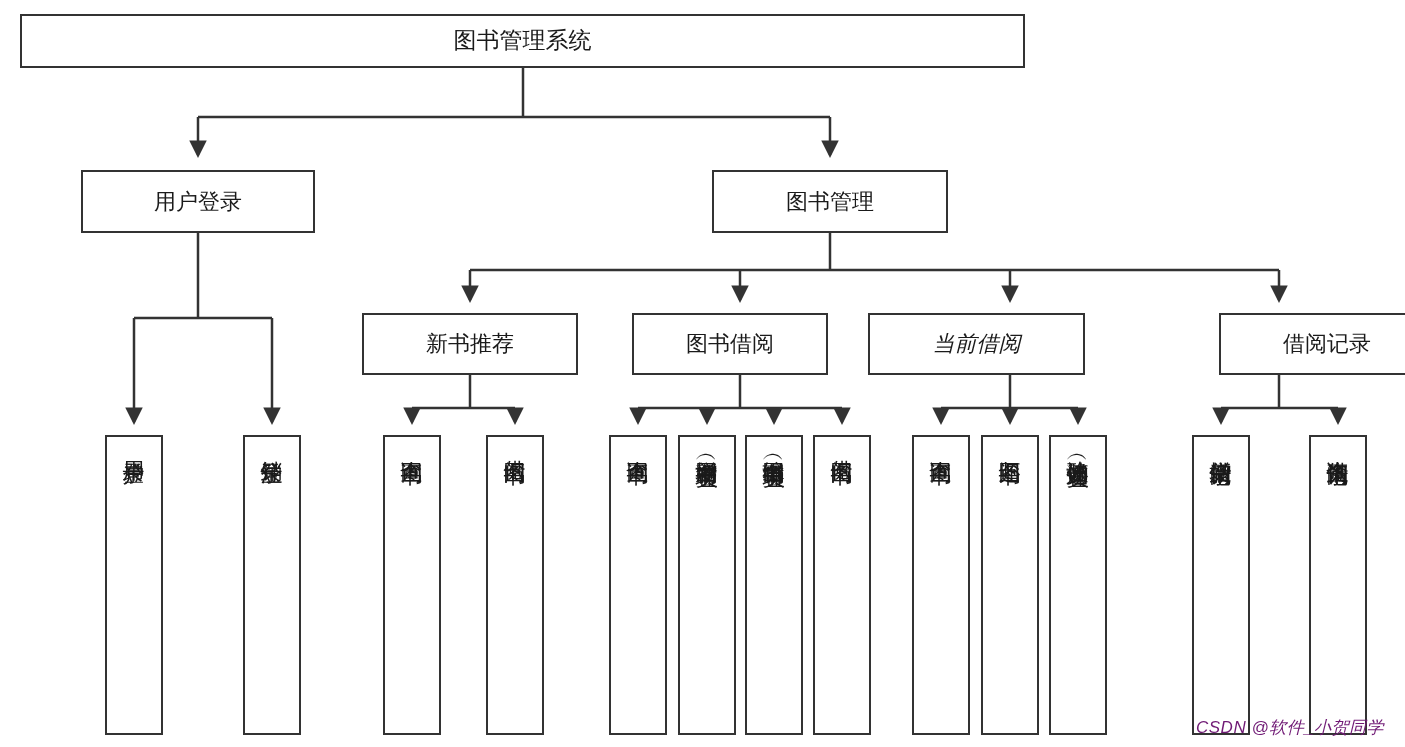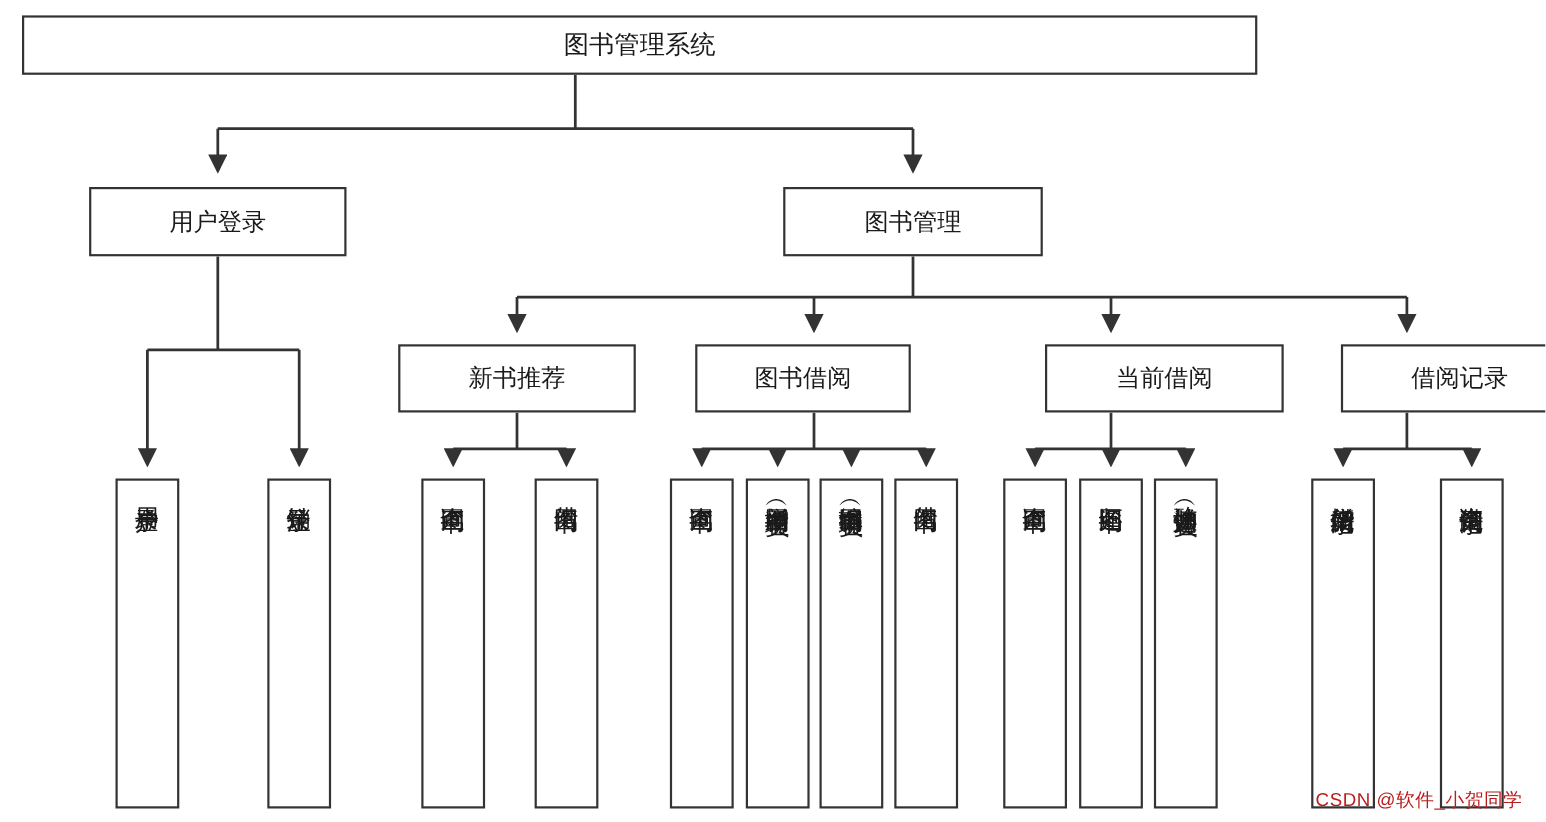--- a/index.html
+++ b/index.html
@@ -59,24 +59,25 @@
     writing-mode: vertical-rl;
     text-orientation: upright;
     -webkit-text-orientation: upright;
     font-size: 22px;
     line-height: 1.05;
     letter-spacing: 1px;
   }
   .watermark {
     position: absolute;
     font-size: 17px;
-    color: #b91c1c;
+    color: #701a75;
     white-space: nowrap;
     letter-spacing: 0.5px;
     user-select: none;
+    font-style: italic;
   }
 </style>
 </head>
 <body>
 
 <div id="canvas">
 
   <svg class="edges" viewBox="0 0 1405 747">
     <defs>
       <marker id="arrow" viewBox="0 0 12 12" refX="10" refY="6" markerWidth="7" markerHeight="7" orient="auto-start-reverse">
@@ -120,41 +121,41 @@
       <path d="M 1010 408 L 1010 422" marker-end="url(#arrow)"></path>
       <path d="M 1078 408 L 1078 422" marker-end="url(#arrow)"></path>
 
       <path d="M 1279 375 L 1279 408"></path>
       <path d="M 1221 408 L 1338 408"></path>
       <path d="M 1221 408 L 1221 422" marker-end="url(#arrow)"></path>
       <path d="M 1338 408 L 1338 422" marker-end="url(#arrow)"></path>
     </g>
   </svg>
 
-  <div class="node horiz root" style="left:20px; top:14px; width:1123px; height:54px;">
+  <div class="node horiz root" style="left:20px; top:14px; width:1005px; height:54px;">
     <span class="label">图书管理系统</span>
   </div>
 
   <div class="node horiz" style="left:81px; top:170px; width:234px; height:63px;">
     <span class="label">用户登录</span>
   </div>
 
   <div class="node horiz" style="left:712px; top:170px; width:236px; height:63px;">
     <span class="label">图书管理</span>
   </div>
 
   <div class="node horiz" style="left:362px; top:313px; width:216px; height:62px;">
     <span class="label">新书推荐</span>
   </div>
 
   <div class="node horiz" style="left:632px; top:313px; width:196px; height:62px;">
     <span class="label">图书借阅</span>
   </div>
 
-  <div class="node horiz" style="left:950px; top:313px; width:217px; height:62px;">
+  <div class="node horiz" style="left:868px; top:313px; width:217px; height:62px;font-style:italic;">
     <span class="label">当前借阅</span>
   </div>
 
   <div class="node horiz" style="left:1171px; top:313px; width:216px; height:62px;margin-left:48px;">
     <span class="label">借阅记录</span>
   </div>
 
   <div class="node vert" style="left:105px; top:435px; width:58px; height:300px;">
     <span class="label">用户登录</span>
   </div>

